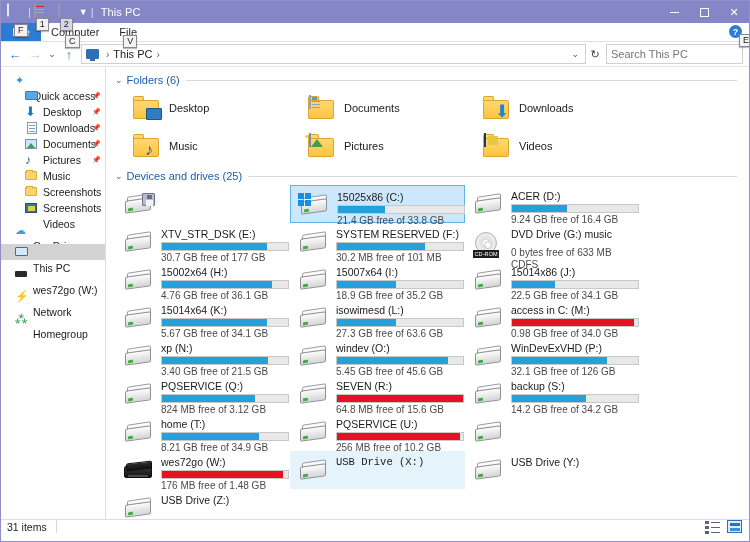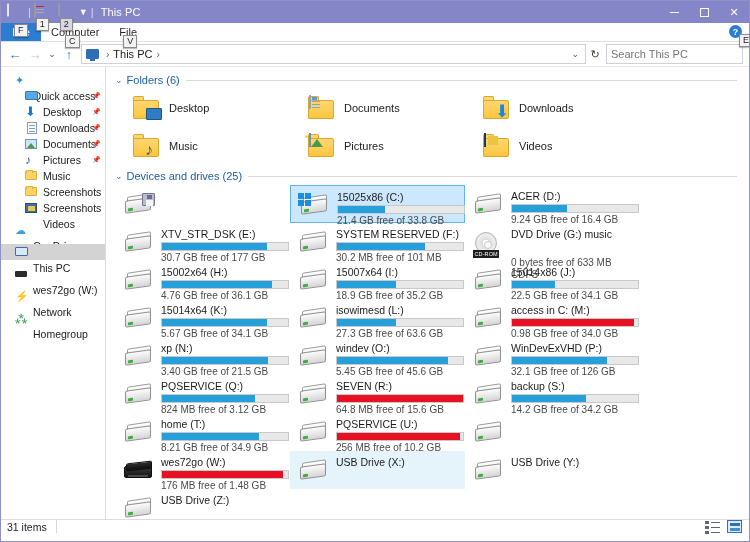--- a/index.html
+++ b/index.html
@@ -208,20 +208,21 @@
   
   .drive-tile {
     width: 175px; height: 38px; display: flex; align-items: flex-start;
     padding: 4px 2px 0 8px; position: relative;
   }
   .drive-tile.selected {
     background: #cce8ff; border: 1px solid #61b3e8;
   }
   .drive-tile.hover {
     background: #e5f3fb;
+    font-family: Liberation Mono, monospace;
   }
   .d-icon { width: 32px; height: 26px; position: relative; margin-right: 6px; flex: none; margin-top: 4px;}
   .hdd {
     position: absolute; left: 2px; top: 6px; width: 26px; height: 13px;
     background: linear-gradient(#fcfcfc,#d5d5d7);
     border: 1px solid #8f8f93;
     border-radius: 2px;
     transform: skewY(-8deg);
   }
   .hdd:after {
@@ -579,21 +580,21 @@
               <div class="d-free">30.2 MB free of 101 MB</div>
             </div>
           </div>
           <div class="drive-tile">
             <div class="d-icon">
               <span class="cd-icon"></span>
               <span class="cd-label">CD-ROM</span>
             </div>
             <div class="d-info">
               <div class="d-name">DVD Drive (G:) music</div>
-              <div class="d-free" style="margin-top: 17px;">0 bytes free of 633 MB</div>
+              <div class="d-free" style="margin-top: 7px;">0 bytes free of 633 MB</div>
               <div class="d-fs">CDFS</div>
             </div>
           </div>
           <div class="drive-tile">
             <div class="d-icon">
               <span class="hdd-top"></span>
               <span class="hdd"></span>
             </div>
             <div class="d-info">
               <div class="d-name">15002x64 (H:)</div>

